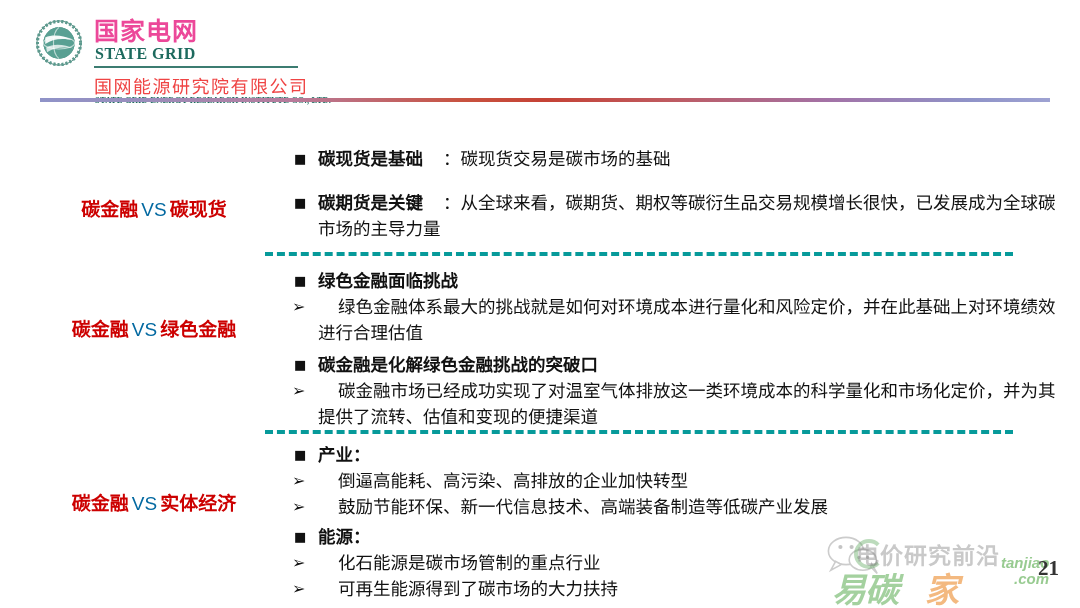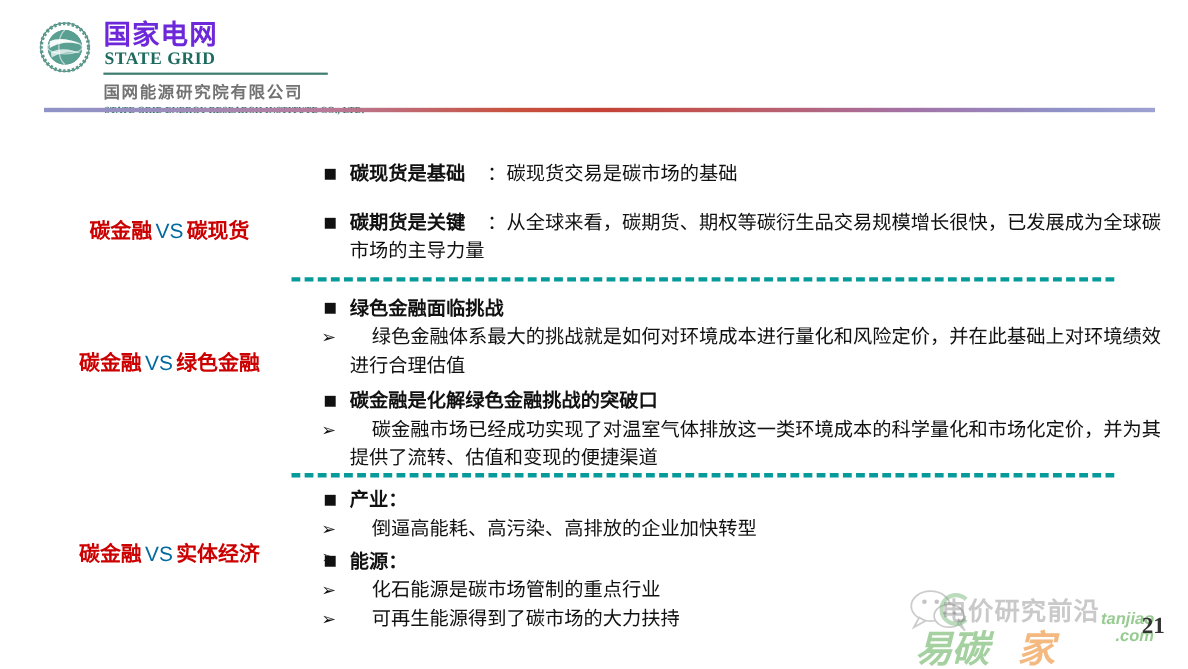--- a/index.html
+++ b/index.html
@@ -43,21 +43,21 @@
     height: 46px;
   }
 
   .brand-cn {
     position: absolute;
     left: 58px;
     top: 6px;
     font-family: "DejaVu Sans", sans-serif;
     font-size: 25px;
     font-weight: bold;
-    color: #6d28d9;
+    color: #ec4899;
     letter-spacing: 1px;
     line-height: 27px;
     white-space: nowrap;
   }
 
   .brand-en {
     position: absolute;
     left: 59px;
     top: 33px;
     font-family: "Liberation Serif", serif;
@@ -75,23 +75,23 @@
     width: 204px;
     height: 2px;
     background: #3c7c71;
   }
 
   .brand-inst-cn {
     position: absolute;
     left: 58px;
     top: 60px;
     font-family: "DejaVu Sans", sans-serif;
-    font-size: 15px;
-    font-weight: bold;
-    color: #737373;
+    font-size: 18px;
+    font-weight: normal;
+    color: #ef4444;
     letter-spacing: 1.5px;
     white-space: nowrap;
   }
 
   .brand-inst-en {
     position: absolute;
     left: 59px;
     top: 83px;
     font-family: "Liberation Serif", serif;
     font-size: 8.5px;
@@ -342,21 +342,21 @@
           <div class="row lvl1" style="margin-top: 6px;"><span class="mk sq">■</span><b>碳金融是化解绿色金融挑战的突破口</b></div>
           <div class="row lvl2"><span class="mk ar">➢</span><span class="plain">碳金融市场已经成功实现了对温室气体排放这一类环境成本的科学量化和市场化定价，并为其提供了流转、估值和变现的便捷渠道</span></div>
         </div>
         <div class="divider" style="top: 324px;"></div>
       </div>
       <div class="section" style="top: 0px;">
         <div class="sec-label" style="top: 382px;"><span>碳金融</span><span class="vs">VS</span><span>实体经济</span></div>
         <div class="sec-body" style="top: 336px;">
           <div class="row lvl1" style="margin-top: 0px;"><span class="mk sq">■</span><b>产业：</b></div>
           <div class="row lvl2"><span class="mk ar">➢</span><span class="plain">倒逼高能耗、高污染、高排放的企业加快转型</span></div>
-          <div class="row lvl2"><span class="mk ar">➢</span></div>
+          <div class="row lvl2"><span class="mk ar">➢</span><span class="plain">鼓励节能环保、新一代信息技术、高端装备制造等低碳产业发展</span></div>
           <div class="row lvl1" style="margin-top: 4px;"><span class="mk sq">■</span><b>能源：</b></div>
           <div class="row lvl2"><span class="mk ar">➢</span><span class="plain">化石能源是碳市场管制的重点行业</span></div>
           <div class="row lvl2"><span class="mk ar">➢</span><span class="plain">可再生能源得到了碳市场的大力扶持</span></div>
         </div>
       </div>
     </div>
 
   <div id="watermark">
     <svg class="wm-chat" viewBox="0 0 70 50">
       <ellipse cx="25" cy="20" rx="22" ry="17" fill="#ffffff" stroke="#9a9a9a" stroke-width="2"></ellipse>

